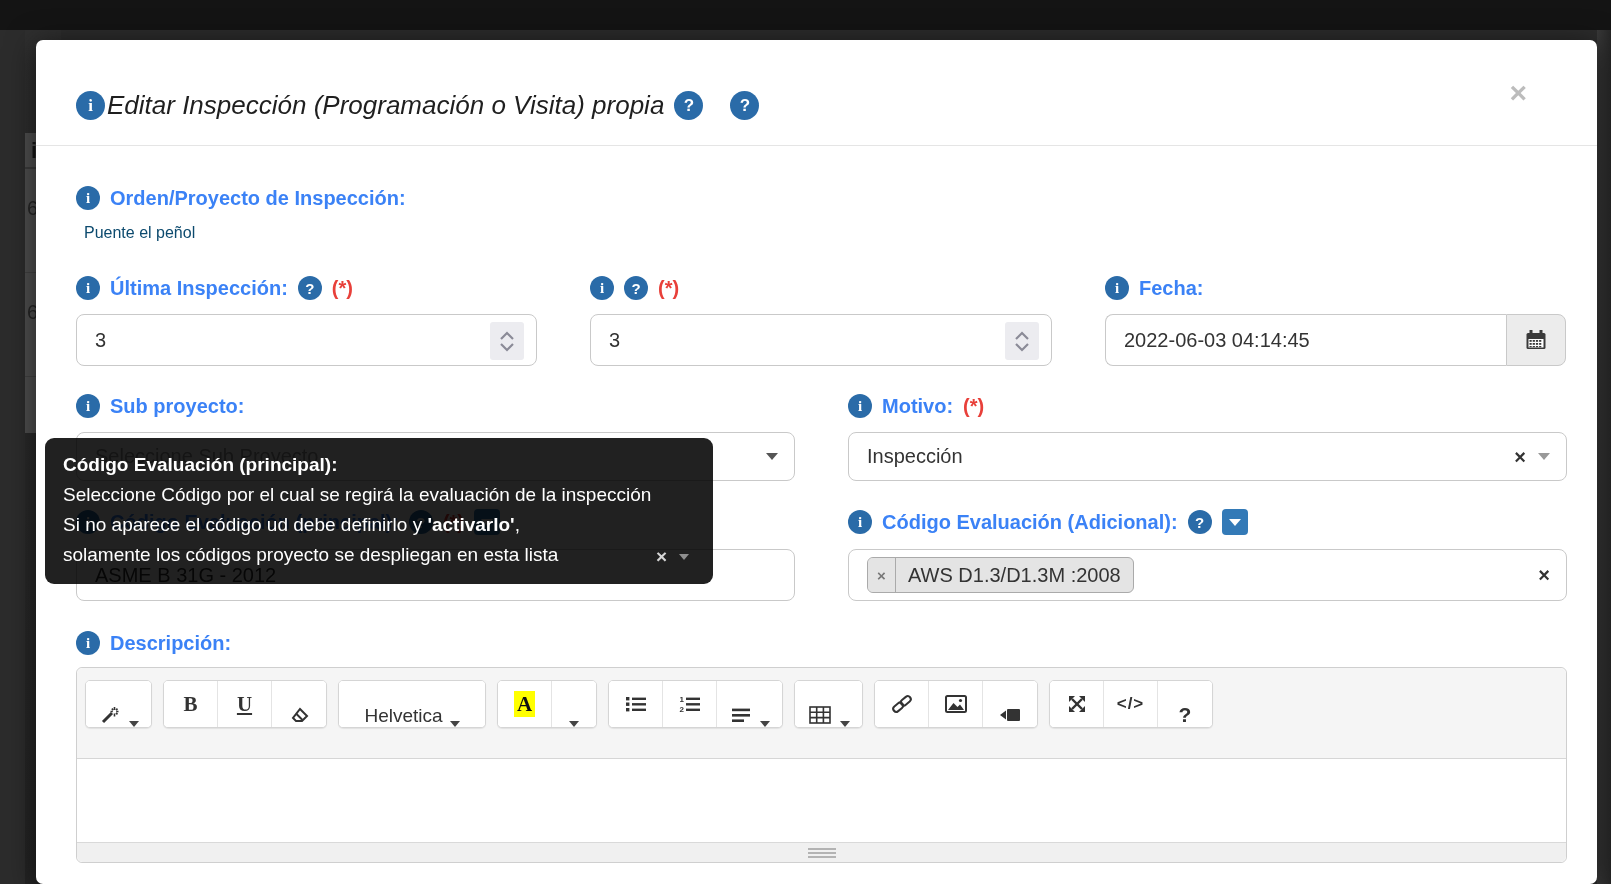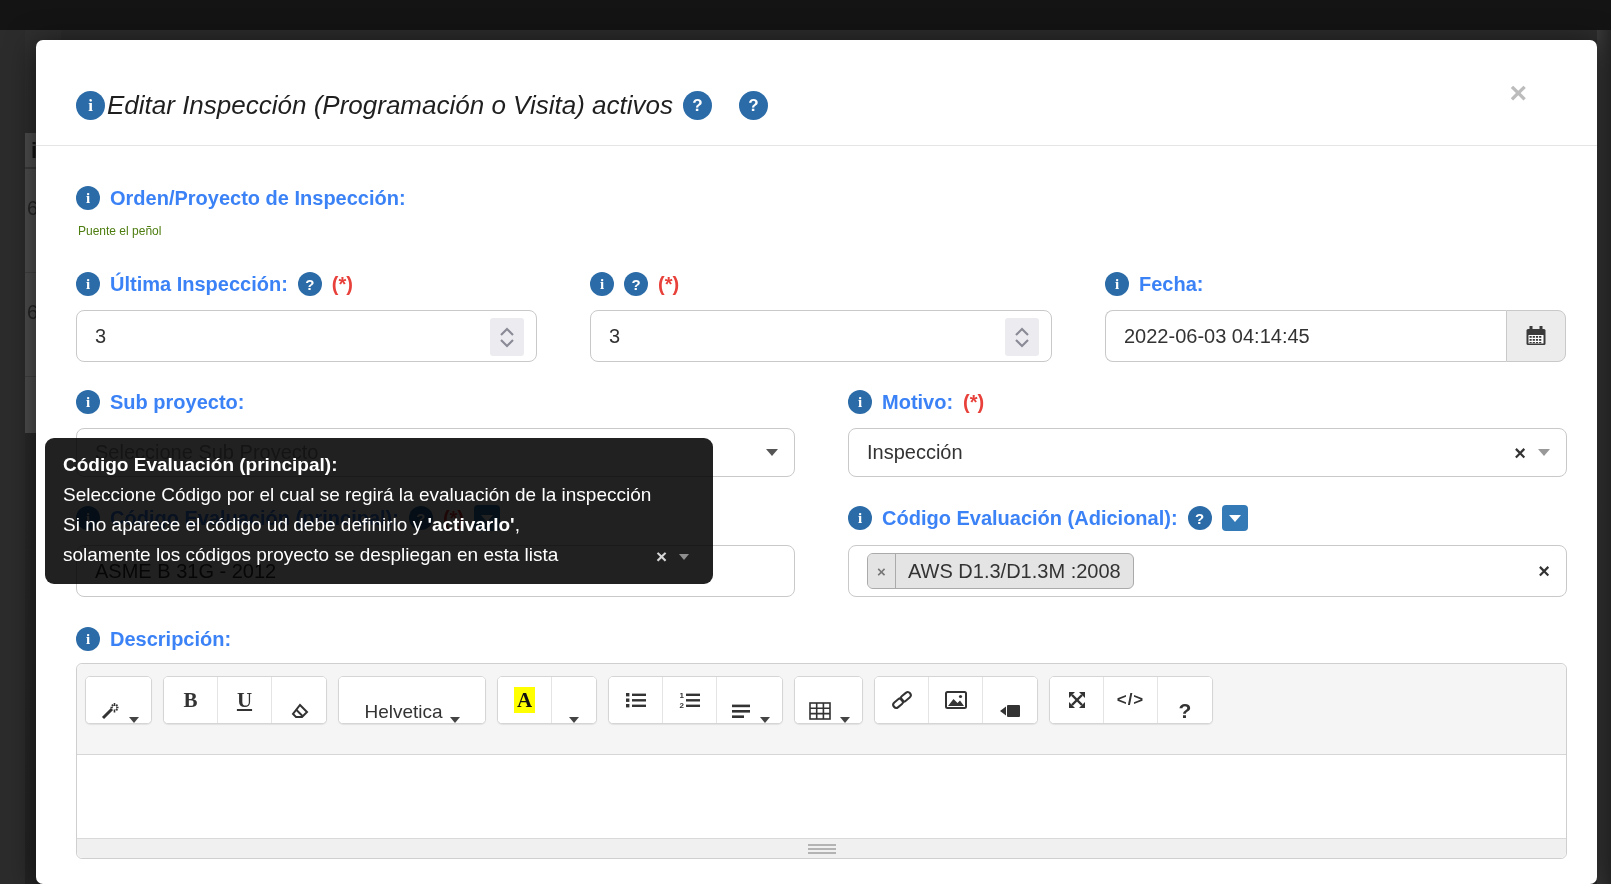--- a/index.html
+++ b/index.html
@@ -38,21 +38,21 @@
   .tri { width:0; height:0; display:inline-block; border-left:6px solid transparent;
     border-right:6px solid transparent; border-top:7px solid #fff; }
   .tri.gray { border-top-color:#999; }
   .tri.dark { border-top-color:#555; }
   .tri.small { border-left-width:5px; border-right-width:5px; border-top-width:6px; border-top-color:#444; }
 
   
   .lbl { display:flex; align-items:center; gap:10px; margin-bottom:14px; }
   .lbl-text { font-size:20px; font-weight:bold; color:#3b82f6; }
   .req { font-size:20px; font-weight:bold; color:#e8403a; }
-  .plain-value { font-size:12px; color:#4d7c0f; margin:2px 0 34px 2px; }
+  .plain-value { font-size:16px; color:#0c4a6e; margin:2px 0 34px 8px; }
   .grid3 { display:grid; grid-template-columns:461px 462px 461px; column-gap:53px; margin-bottom:28px; }
   .grid2 { display:grid; grid-template-columns:719px 719px; column-gap:53px; margin-bottom:28px; }
 
   
   .input { position:relative; height:52px; border:1px solid #c9c9c9; border-radius:8px; background:#fff;
     display:flex; align-items:center; padding:0 18px; font-size:20px; color:#333; }
   .spinner { position:absolute; right:12px; top:7px; width:34px; height:38px; background:#ececf0;
     border-radius:3px; display:flex; flex-direction:column; align-items:center; justify-content:center; gap:1px; }
   .group { display:flex; height:52px;justify-content:flex-end; }
   .group .input { flex:1; border-radius:8px 0 0 8px; border-right:none; }
@@ -112,21 +112,21 @@
     <div class="strip-row">6-</div>
   </div>
 </div>
 <div class="right-strip"></div>
 
 <div class="modal">
   <span class="modal-close">×</span>
 
   <div class="modal-header">
     <span class="ic lg info">i</span>
-    <h1 class="modal-title">Editar Inspección (Programación o Visita) activos</h1>
+    <h1 class="modal-title">Editar Inspección (Programación o Visita) propia</h1>
     <span class="ic lg" style="margin-right:27px">?</span>
     <span class="ic lg">?</span>
   </div>
   <div style="border-bottom:1px solid #e5e5e5; margin-top:24px"></div>
 
   <div class="modal-body">
 
     <div class="lbl">
       <span class="ic sm info">i</span>
       <span class="lbl-text">Orden/Proyecto de Inspección:</span>

